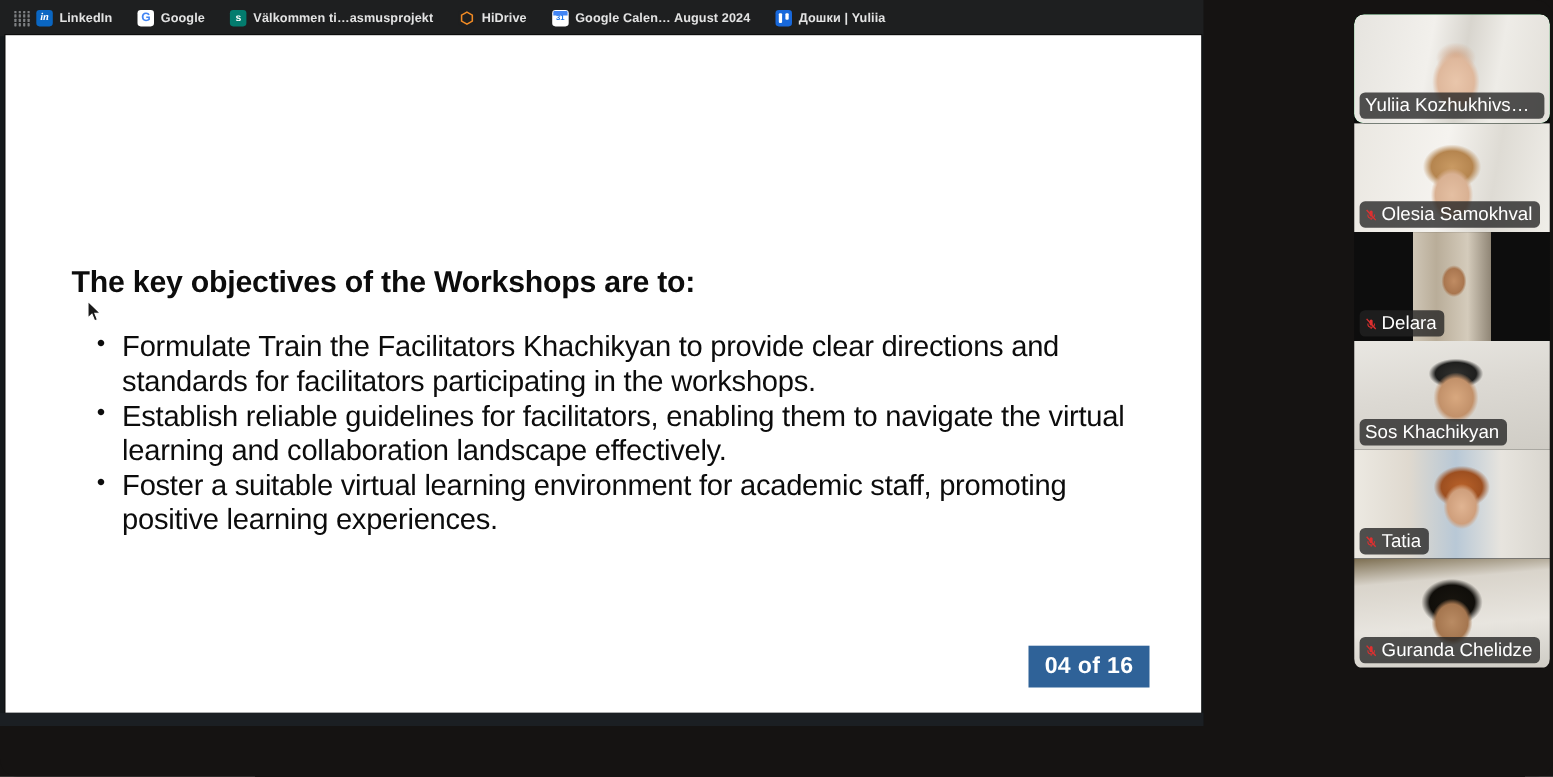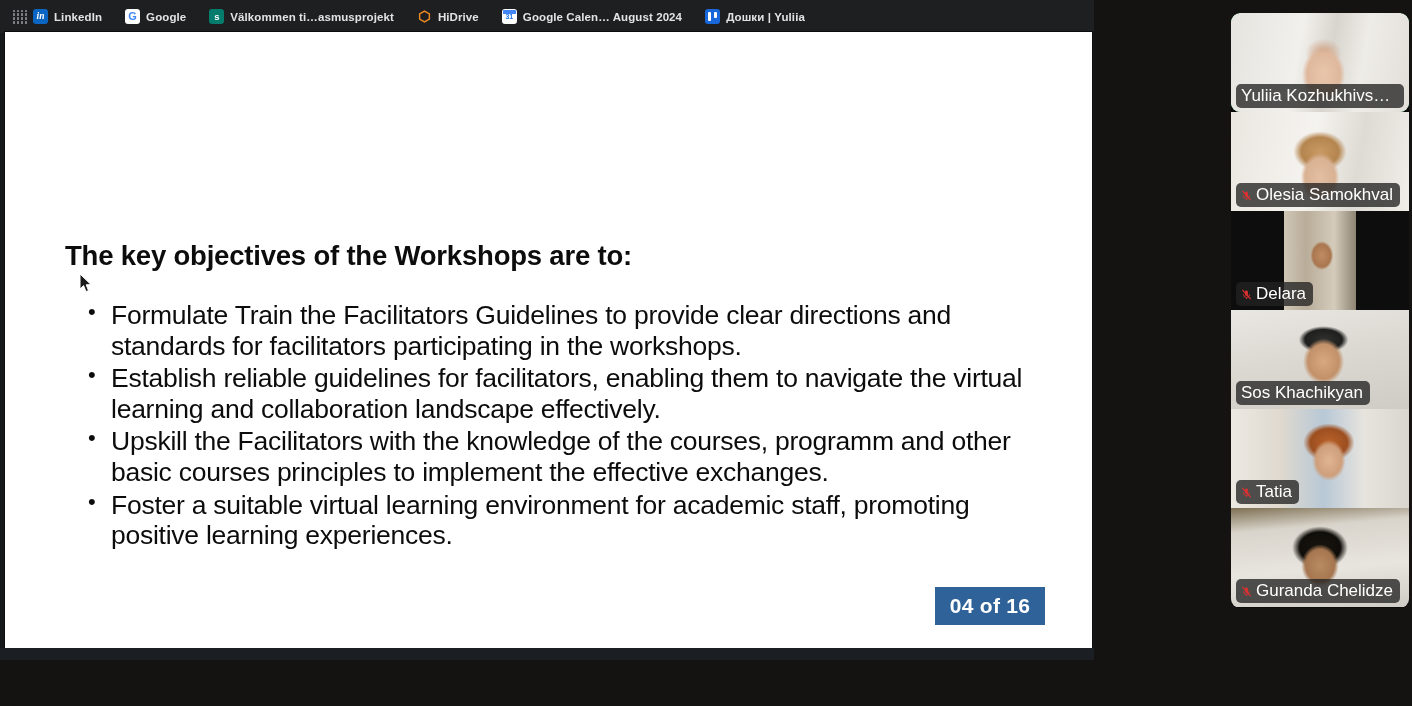--- a/index.html
+++ b/index.html
@@ -251,23 +251,22 @@
         <span class="bm-label">Дошки | Yuliia</span>
       </div>
     </div>
 
     <div id="slide">
 
 
       <div id="slide-subtitle">The key objectives of the Workshops are to:</div>
 
       <ul id="bullet-list">
-        <li>Formulate Train the Facilitators Guidelines to provide clear directions and standards for facilitators participating in the workshops.</li>
+        <li>Formulate Train the Facilitators Khachikyan to provide clear directions and standards for facilitators participating in the workshops.</li>
         <li>Establish reliable guidelines for facilitators, enabling them to navigate the virtual learning and collaboration landscape effectively.</li>
-        <li>Upskill the Facilitators with the knowledge of the courses, programm and other basic courses principles to implement the effective exchanges.</li>
         <li>Foster a suitable virtual learning environment for academic staff, promoting positive learning experiences.</li>
       </ul>
 
       <div id="page-badge">04 of 16</div>
 
       <svg id="mouse-cursor" viewBox="0 0 14 20">
         <path d="M1 1 L1 16 L4.6 12.6 L7 18.6 L9.5 17.6 L7.2 11.8 L12 11.6 Z" fill="#1a1a1a" stroke="#ffffff" stroke-width="1"></path>
       </svg>
     </div>
 

